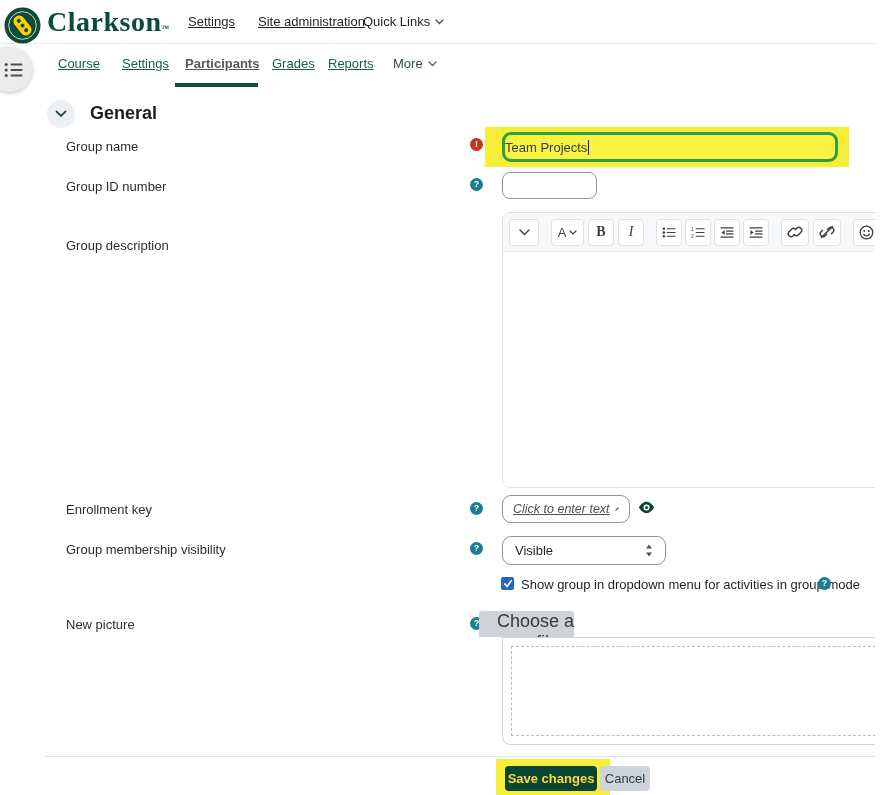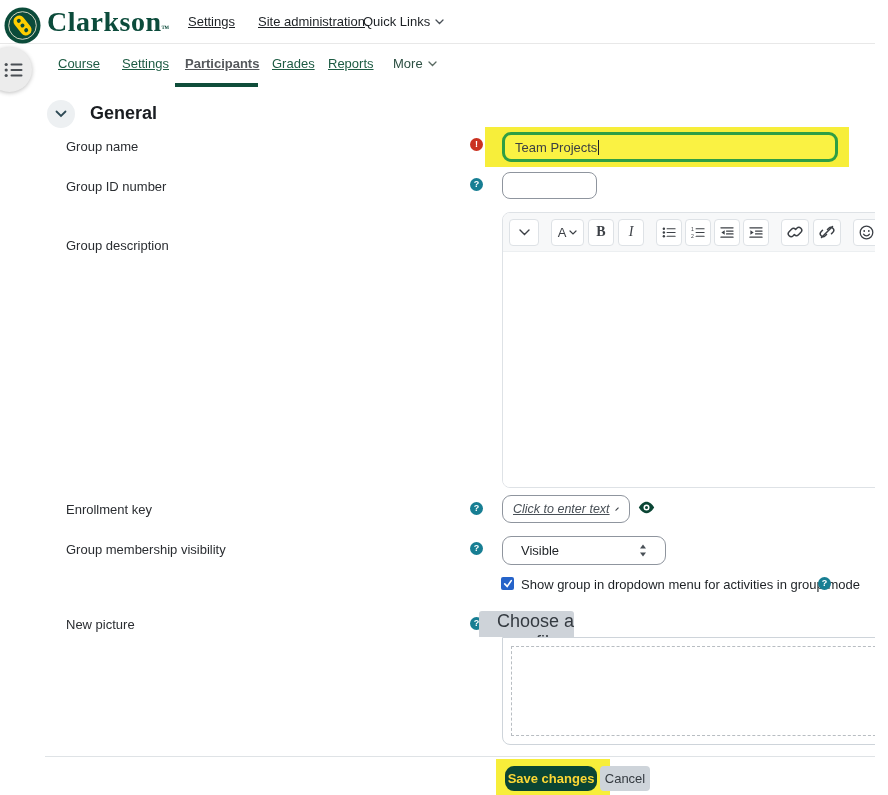--- a/index.html
+++ b/index.html
@@ -34,21 +34,21 @@
 
   
   .flabel { position:absolute; left:66px; font-size:13px; color:#2a2d31; white-space:nowrap; }
   .mini-icon { position:absolute; width:13px; height:13px; border-radius:50%; color:#fff; font-size:9px; font-weight:bold;
     line-height:13px; text-align:center; }
   .req { background:#ca3120; cursor:default; }
   .help { background:#177e93; cursor:pointer; }
 
   .hl-name { position:absolute; left:485px; top:127px; width:364px; height:40px; background:#f7ee3a; }
   .name-input { position:absolute; left:502px; top:132px; width:336px; height:30px; background:#faf243;
-    border:3px solid #2f9e44; border-radius:9px; display:flex; align-items:center; padding-left:10px;
+    border:3px solid #2f9e44; border-radius:9px; display:flex; align-items:center; 
     font-size:13px; color:#3c4043; cursor:text; }
   .caret { width:1px; height:15px; background:#1d2125; margin-left:1px; }
 
   .id-input { position:absolute; left:502px; top:172px; width:95px; height:27px; border:1px solid #8f959e;
     border-radius:8px; background:#fff; font-size:13px; padding:0 8px; color:#1d2125; }
 
   
   .editor { position:absolute; left:502px; top:212px; width:400px; height:276px; border:1px solid #dee2e6;
     border-radius:8px; background:#fff; overflow:hidden; }
   .etoolbar { height:39px; background:#f7f8f9; border-bottom:1px solid #eceff1; display:flex; align-items:center;
@@ -63,39 +63,39 @@
 
   
   .key-box { position:absolute; left:502px; top:495px; width:128px; height:28px; border:1px solid #8f959e;
     border-radius:9px; background:#fff; display:flex; align-items:center; padding:0 10px; gap:5px; cursor:pointer; }
   .key-text { font-size:12.5px; font-style:italic; text-decoration:underline; color:#495057; white-space:nowrap; }
   .eye-btn { position:absolute; left:638px; top:500px; cursor:pointer; }
 
   
   .vis-select { position:absolute; left:502px; top:536px; width:164px; height:29px; border:1px solid #8f959e;
     border-radius:9px; background:#fff; display:flex; align-items:center; justify-content:space-between;
-    padding:0 18px; font-size:13px; color:#1d2125; cursor:pointer; }
+    padding:0 12px; font-size:13px; color:#1d2125; cursor:pointer; }
 
   
   .cbox { position:absolute; left:501px; top:577px; width:13px; height:13px; background:#2563c9; border-radius:2px;
     display:flex; align-items:center; justify-content:center; cursor:pointer; }
   .cbox-label { position:absolute; left:521px; top:577px; font-size:13px; color:#1d2125; cursor:pointer; }
 
   
   .choose-btn { position:absolute; left:479px; top:611px; width:95px; height:26px; background:#ced3d9; color:#343a40;
     font-size:18px; border:none; border-radius:3px 3px 0 0; cursor:pointer; font-family:"Liberation Sans", sans-serif;text-align:right; }
   .filemanager { position:absolute; left:502px; top:637px; width:400px; height:108px; border:1px solid #ced4da;
     border-radius:0 0 0 8px; background:#fff; }
   .droparea { position:absolute; left:8px; top:8px; width:370px; height:90px; border:1px dashed #b8bdc2; cursor:pointer; }
 
   
   .divider { position:absolute; left:45px; top:756px; width:843px; height:1px; background:#dfe3e6; }
   .hl-save { position:absolute; left:496px; top:759px; width:114px; height:36px; background:#f7ee3a; }
   .save-btn { position:absolute; left:505px; top:766px; width:92px; height:25px; background:#0a4534; color:#fdd835;
-    font-size:13px; font-weight:600; border:none; border-radius:9px; cursor:pointer; font-family:"Liberation Sans", sans-serif; }
+    font-size:13px; font-weight:600; border:none; border-radius:4px; cursor:pointer; font-family:"Liberation Sans", sans-serif; }
   .cancel-btn { position:absolute; left:600px; top:766px; width:50px; height:25px; background:#ced4da; color:#343a40;
     font-size:13px; border:none; border-radius:4px; cursor:pointer; font-family:"Liberation Sans", sans-serif; }
 </style>
 </head>
 <body>
 
 <div id="screen">
 
   <div class="header">
     <div class="logo">

